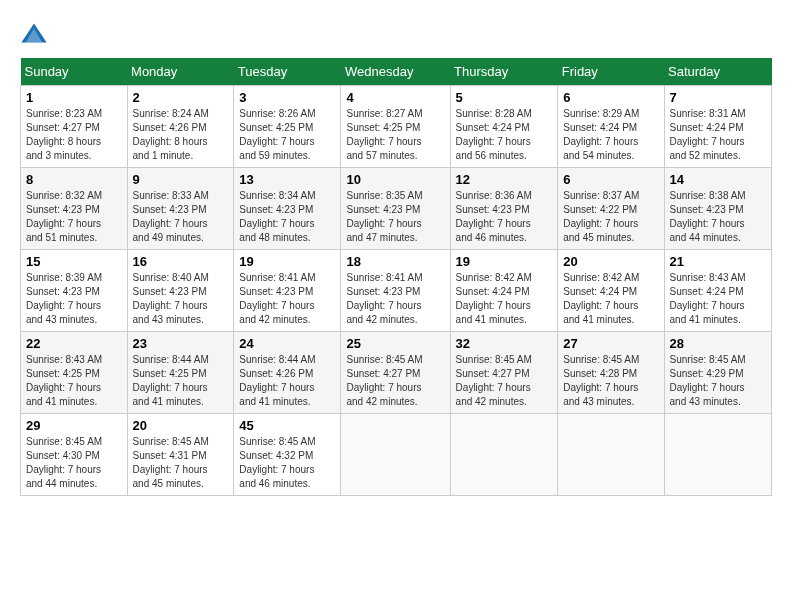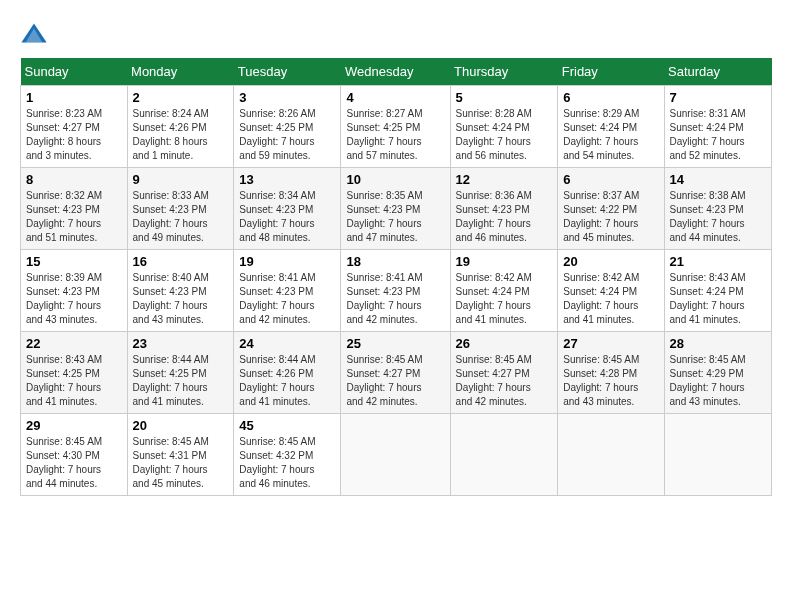--- a/index.html
+++ b/index.html
@@ -222,21 +222,21 @@
         </td>
         <td>
           <span class="day-num">24</span>
           <div class="day-info">Sunrise: 8:44 AM<br>Sunset: 4:26 PM<br>Daylight: 7 hours<br>and 41 minutes.</div>
         </td>
         <td>
           <span class="day-num">25</span>
           <div class="day-info">Sunrise: 8:45 AM<br>Sunset: 4:27 PM<br>Daylight: 7 hours<br>and 42 minutes.</div>
         </td>
         <td>
-          <span class="day-num">26</span>
+          <span class="day-num">32</span>
           <div class="day-info">Sunrise: 8:45 AM<br>Sunset: 4:27 PM<br>Daylight: 7 hours<br>and 42 minutes.</div>
         </td>
         <td>
           <span class="day-num">27</span>
           <div class="day-info">Sunrise: 8:45 AM<br>Sunset: 4:28 PM<br>Daylight: 7 hours<br>and 43 minutes.</div>
         </td>
         <td>
           <span class="day-num">28</span>
           <div class="day-info">Sunrise: 8:45 AM<br>Sunset: 4:29 PM<br>Daylight: 7 hours<br>and 43 minutes.</div>
         </td>

